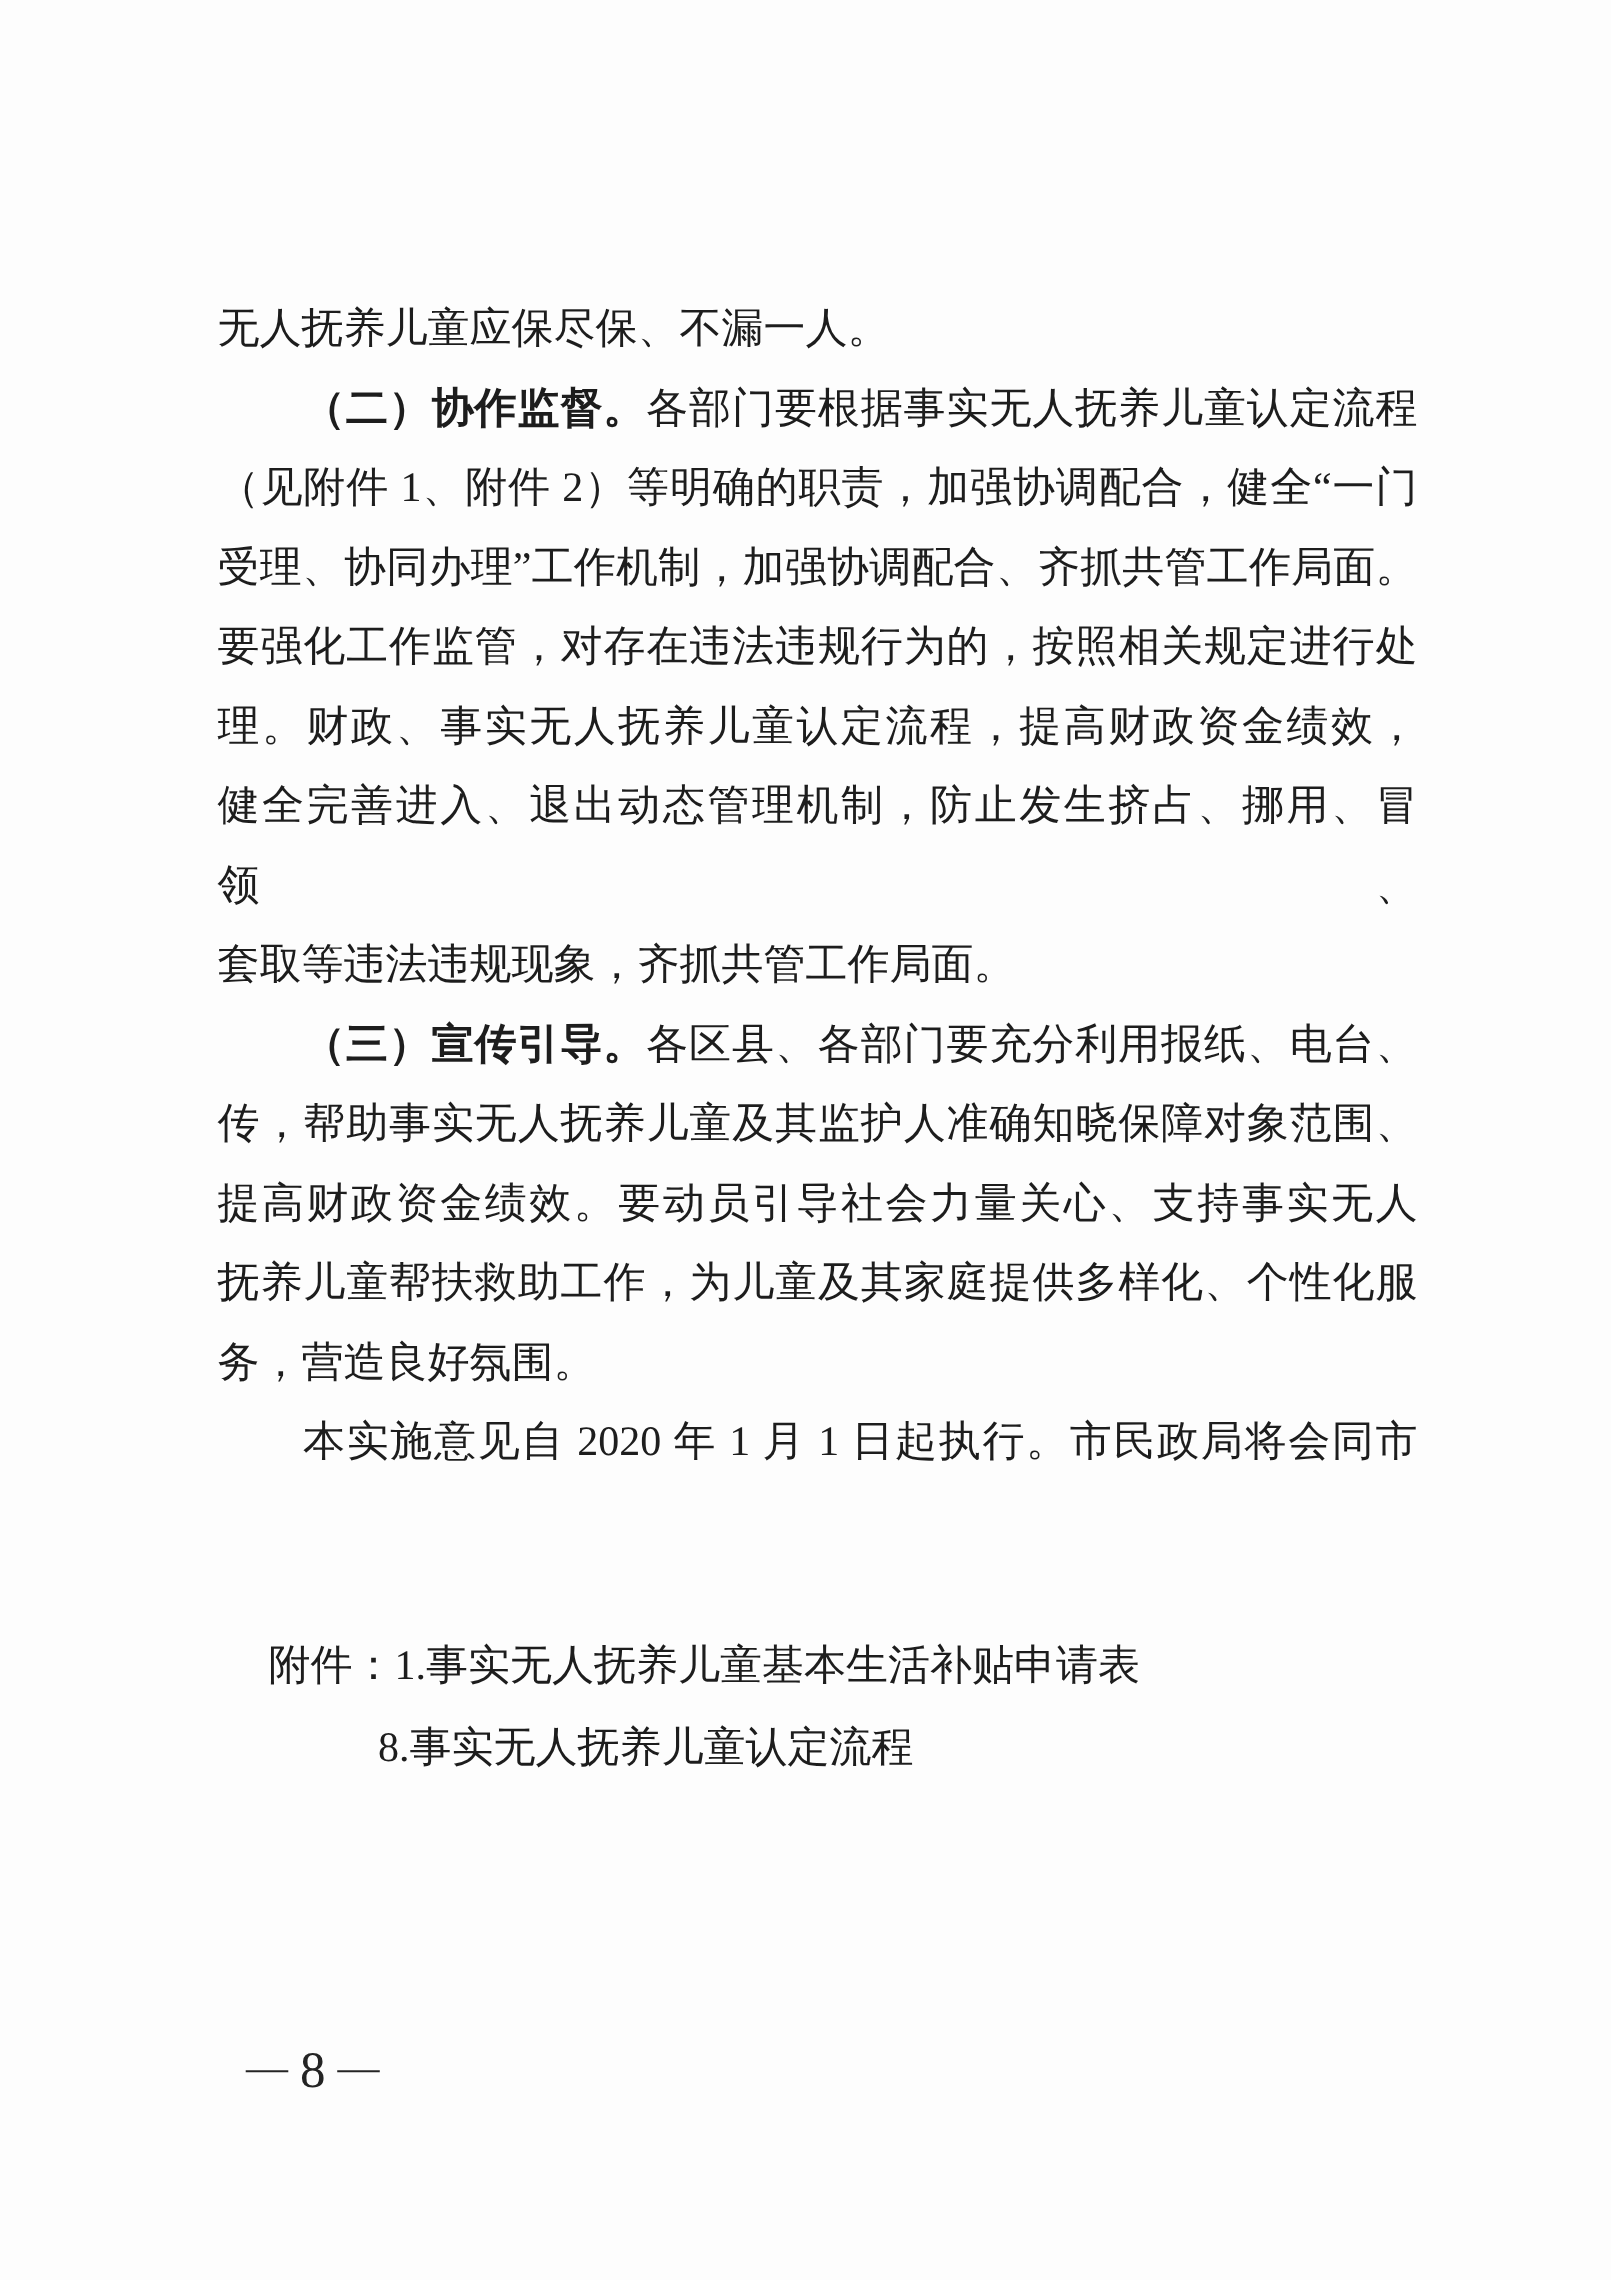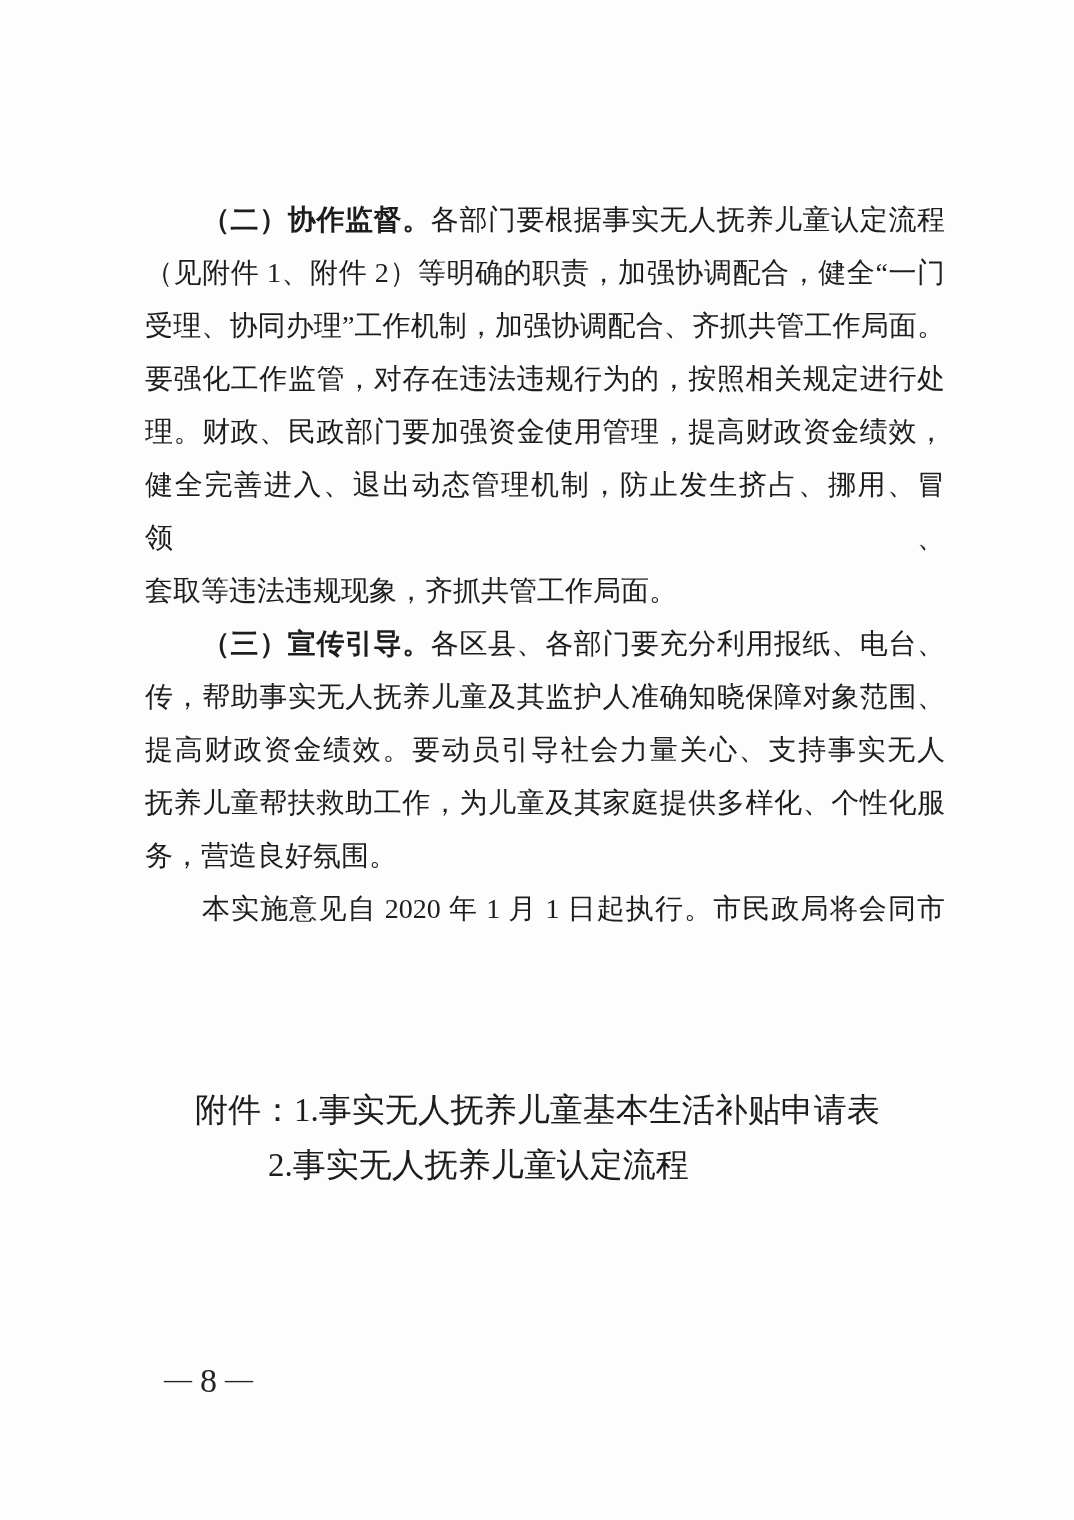--- a/index.html
+++ b/index.html
@@ -32,24 +32,24 @@
   }
   .line.fill {
     text-align: justify;
     text-align-last: justify;
   }
   .head {
     font-weight: bold;
   }
   .attachments {
     position: absolute;
-    left: 145px;
+    left: 129px;
     top: 1083px;
     width: 800px;
-    font-size: 33px;
+    font-size: 28px;
     line-height: 55px;
   }
   .att-first {
     padding-left: 50px;
   }
   .att-rest {
     padding-left: 123px;
   }
   .page-number {
     position: absolute;
@@ -67,42 +67,43 @@
   .pn-num {
     margin: 0 8px;
   }
 </style>
 </head>
 <body>
 
 <div class="page">
 
   <div class="doc-body">
+    <div class="line">无人抚养儿童应保尽保、不漏一人。</div>
 
     <div class="line indent fill"><span class="head">（二）协作监督。</span><span>各部门要根据事实无人抚养儿童认定流程</span></div>
 
     <div class="line fill">（见附件 1、附件 2）等明确的职责，加强协调配合，健全“一门</div>
     <div class="line fill">受理、协同办理”工作机制，加强协调配合、齐抓共管工作局面。</div>
     <div class="line fill">要强化工作监管，对存在违法违规行为的，按照相关规定进行处</div>
-    <div class="line fill">理。财政、民政部门要加强资金使用管理，提高财政资金绩效，</div>
+    <div class="line fill">理。财政、事实无人抚养儿童认定流程，提高财政资金绩效，</div>
     <div class="line fill">健全完善进入、退出动态管理机制，防止发生挤占、挪用、冒领、</div>
     <div class="line">套取等违法违规现象，齐抓共管工作局面。</div>
 
     <div class="line indent fill"><span class="head">（三）宣传引导。</span><span>各区县、各部门要充分利用报纸、电台、</span></div>
 
     <div class="line fill">传，帮助事实无人抚养儿童及其监护人准确知晓保障对象范围、</div>
     <div class="line fill">提高财政资金绩效。要动员引导社会力量关心、支持事实无人</div>
     <div class="line fill">抚养儿童帮扶救助工作，为儿童及其家庭提供多样化、个性化服</div>
     <div class="line">务，营造良好氛围。</div>
 
     <div class="line indent fill">本实施意见自 2020 年 1 月 1 日起执行。市民政局将会同市</div>
   </div>
 
   <div class="attachments">
     <div class="att-line att-first"><span>附件：</span><span>1.事实无人抚养儿童基本生活补贴申请表</span></div>
-    <div class="att-line att-rest"><span>2.事实无人抚养儿童认定流程</span></div>
+    <div class="att-line att-rest"><span>8.事实无人抚养儿童认定流程</span></div>
   </div>
 
   <div class="page-number">
     <span class="pn-dash">—</span><span class="pn-num">8</span><span class="pn-dash">—</span>
   </div>
 
 </div>
 
 </body></html>

